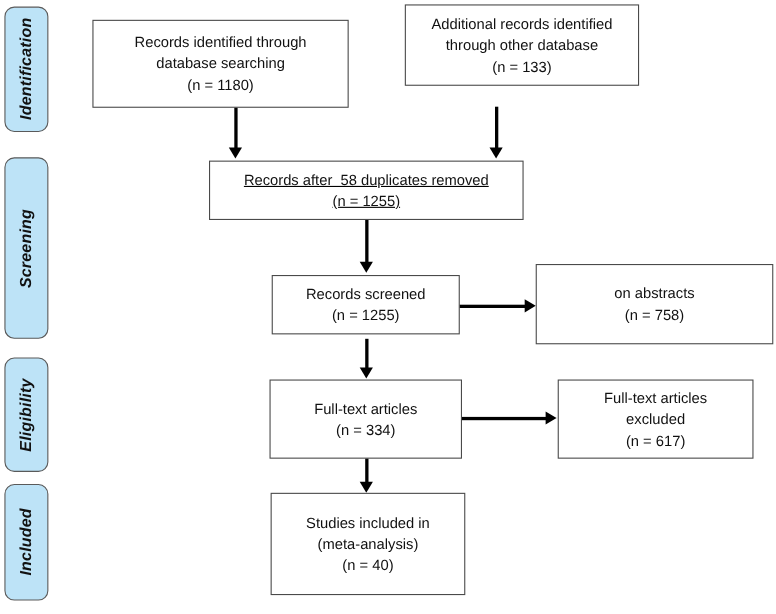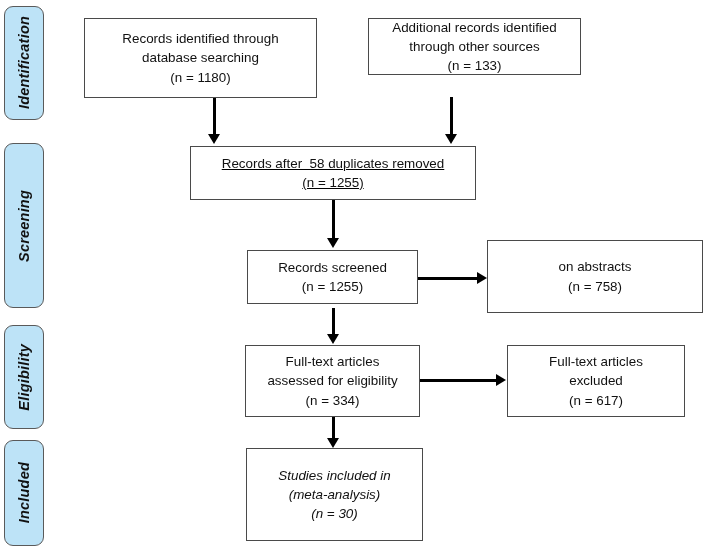--- a/index.html
+++ b/index.html
@@ -112,23 +112,23 @@
   <div class="stage-tab" style="left:4px; top:440px; width:40px; height:106px;">
     <span class="stage-label">Included</span>
   </div>
 
   <div class="flow-box" style="left:84px; top:18px; width:233px; height:80px;">
     <span class="line">Records identified through</span>
     <span class="line">database searching</span>
     <span class="line">(n = 1180)</span>
   </div>
 
-  <div class="flow-box" style="left:368px; top:18px; width:213px; height:57px;">
+  <div class="flow-box" style="left:368px; top:4px; width:213px; height:74px;">
     <span class="line">Additional records identified</span>
-    <span class="line">through other sources</span>
+    <span class="line">through other database</span>
     <span class="line">(n = 133)</span>
   </div>
 
   <div class="conn-v" style="left:213px; top:98px; height:38px;"></div>
   <div class="arrow-down" style="left:208px; top:134px;"></div>
 
   <div class="conn-v" style="left:450px; top:97px; height:39px;"></div>
   <div class="arrow-down" style="left:445px; top:134px;"></div>
 
   <div class="flow-box" style="left:190px; top:146px; width:286px; height:54px;text-decoration:underline;">
@@ -150,35 +150,34 @@
   </div>
 
   <div class="conn-h" style="left:418px; top:277px; width:60px;"></div>
   <div class="arrow-right" style="left:477px; top:272px;"></div>
 
   <div class="conn-v" style="left:332px; top:308px; height:29px;"></div>
   <div class="arrow-down" style="left:327px; top:334px;"></div>
 
   <div class="flow-box" style="left:245px; top:345px; width:175px; height:72px;">
     <span class="line">Full-text articles</span>
-    <span class="line">assessed for eligibility</span>
     <span class="line">(n = 334)</span>
   </div>
 
   <div class="flow-box" style="left:507px; top:345px; width:178px; height:72px;">
     <span class="line">Full-text articles</span>
     <span class="line">excluded</span>
     <span class="line">(n = 617)</span>
   </div>
 
   <div class="conn-h" style="left:420px; top:379px; width:77px;"></div>
   <div class="arrow-right" style="left:496px; top:374px;"></div>
 
   <div class="conn-v" style="left:332px; top:417px; height:24px;"></div>
   <div class="arrow-down" style="left:327px; top:438px;"></div>
 
-  <div class="flow-box" style="left:246px; top:448px; width:177px; height:93px;font-style:italic;">
+  <div class="flow-box" style="left:246px; top:448px; width:177px; height:93px;">
     <span class="line">Studies included in</span>
     <span class="line">(meta-analysis)</span>
-    <span class="line">(n = 30)</span>
+    <span class="line">(n = 40)</span>
   </div>
 
 </div>
 
 </body></html>

